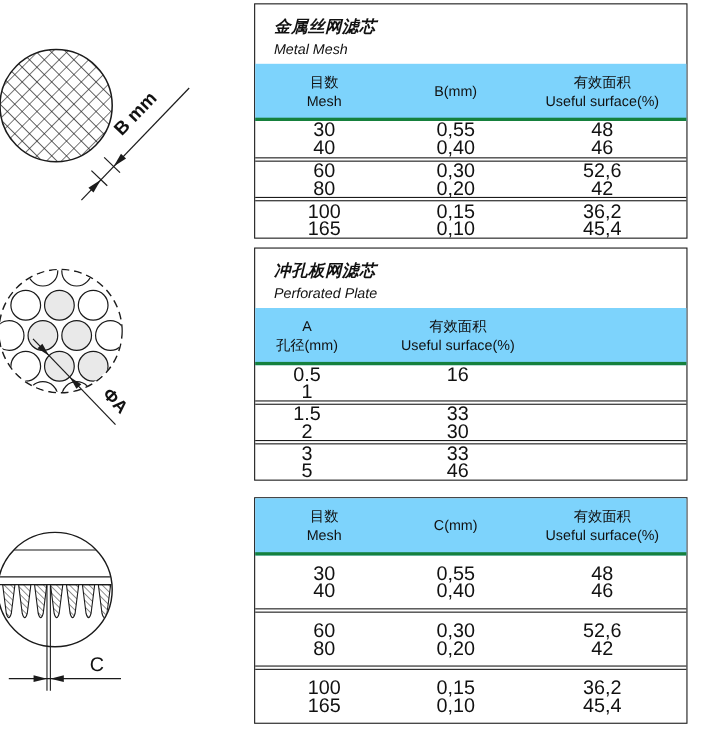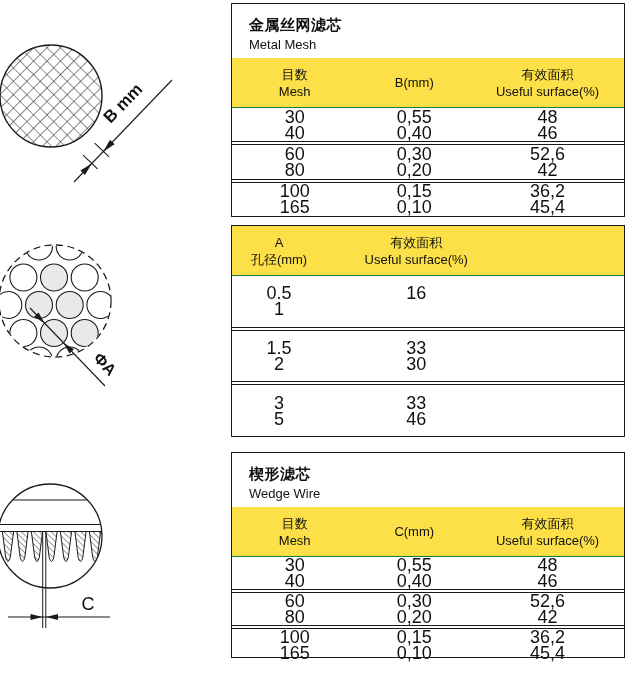--- a/index.html
+++ b/index.html
@@ -10,25 +10,25 @@
   #diagram-mesh{top:20px;}
   #diagram-perforated{top:240px;}
   #diagram-wedge{top:470px;}
 
   .card{position:absolute;left:231px;width:394px;border:1px solid #1b1b1b;background:#fff;
         box-sizing:border-box;display:flex;flex-direction:column;}
   #card-metal-mesh{top:3px;height:214px;--cols:32% 29% 39%;}
   #card-perforated{top:225px;height:212px;--cols:24% 46% 30%;}
   #card-wedge-wire{top:452px;height:206px;--cols:32% 29% 39%;}
 
-  .card-title{padding:12px 14px 0 17px;height:42px;box-sizing:content-box;}
+  .card-title{padding:12px 14px 0 17px;height:42px;box-sizing:content-box;font-style:italic;}
   .t-zh{font-size:15px;font-weight:bold;letter-spacing:0.5px;line-height:18px;}
   .t-en{font-size:13px;line-height:17px;margin-top:2px;}
 
-  .thead{background:#fde047;border-bottom:1px solid #15803d;display:grid;
+  .thead{background:#7dd3fc;border-bottom:3px solid #15803d;display:grid;
          grid-template-columns:var(--cols);align-items:center;min-height:45px;padding:2px 0;}
   .hcell{text-align:center;font-size:13px;line-height:17px;}
   .tbody{flex:1;display:flex;flex-direction:column;min-height:0;}
   .group{flex:1;display:flex;flex-direction:column;justify-content:center;}
   .gsep{height:2px;border-top:1px solid #1b1b1b;border-bottom:1px solid #1b1b1b;flex:0 0 auto;}
   .row{display:grid;grid-template-columns:var(--cols);}
   .cell{text-align:center;font-size:18px;line-height:16px;}
 
   svg text{fill:#111;}
   .dim-label{font-family:"Liberation Sans","DejaVu Sans",sans-serif;}
@@ -171,20 +171,24 @@
         <div class="row">
           <div class="cell">165</div>
           <div class="cell">0,10</div>
           <div class="cell">45,4</div>
         </div>
       </div>
     </div>
   </div>
 
   <div class="card" id="card-perforated">
+    <div class="card-title">
+      <div class="t-zh">冲孔板网滤芯</div>
+      <div class="t-en">Perforated Plate</div>
+    </div>
     <div class="thead">
       <div class="hcell">
         <div>A</div>
           <div>孔径(mm)</div>
       </div>
       <div class="hcell">
         <div>有效面积</div>
           <div>Useful surface(%)</div>
       </div>
     </div>
@@ -217,24 +221,20 @@
         </div>
         <div class="row">
           <div class="cell">5</div>
           <div class="cell">46</div>
         </div>
       </div>
     </div>
   </div>
 
   <div class="card" id="card-wedge-wire">
-    <div class="card-title">
-      <div class="t-zh">楔形滤芯</div>
-      <div class="t-en">Wedge Wire</div>
-    </div>
     <div class="thead">
       <div class="hcell">
         <div>目数</div>
           <div>Mesh</div>
       </div>
       <div class="hcell">C(mm)</div>
       <div class="hcell">
         <div>有效面积</div>
           <div>Useful surface(%)</div>
       </div>

